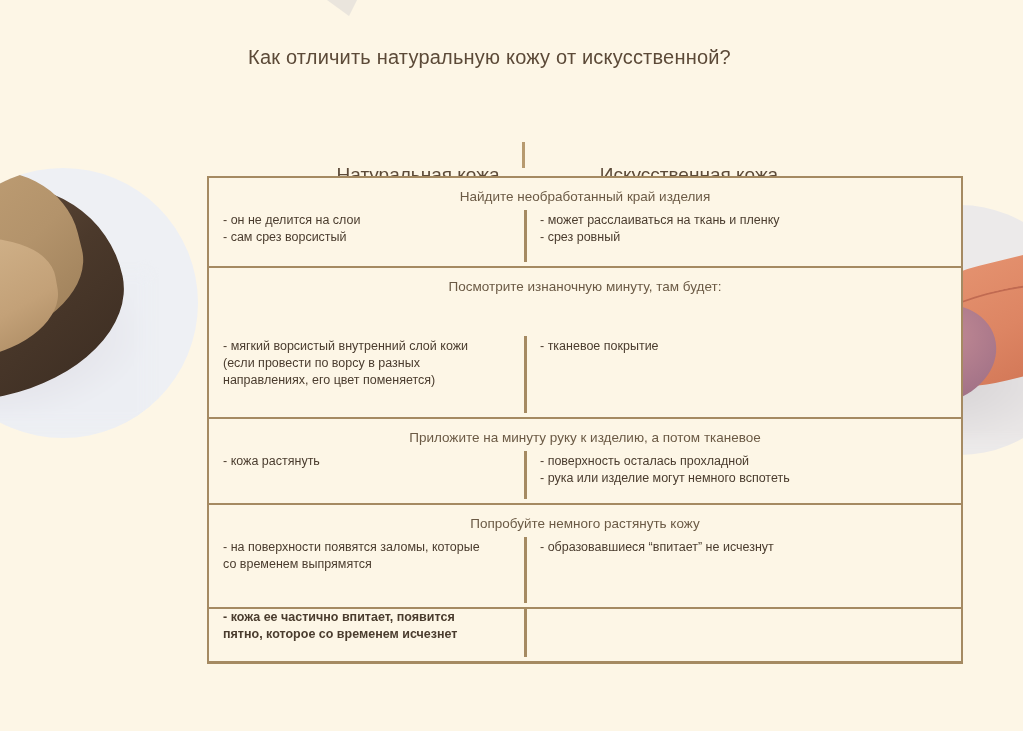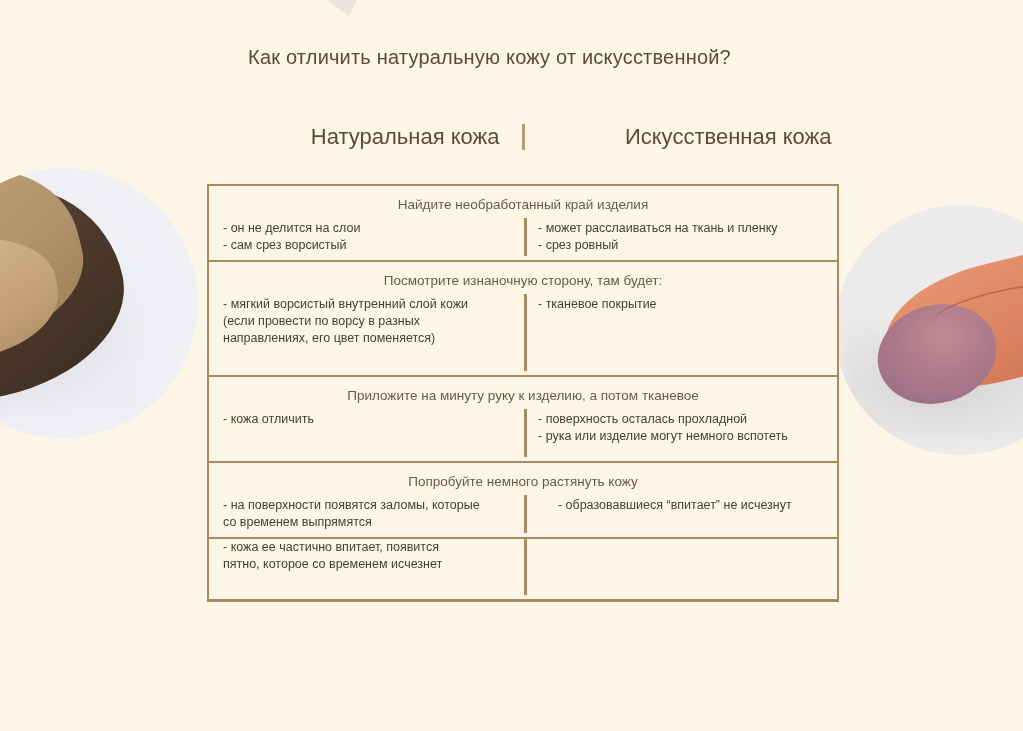--- a/index.html
+++ b/index.html
@@ -131,38 +131,39 @@
   .col-headings {
     position: absolute;
     top: 124px;
     left: 207px;
     width: 632px;
     display: flex;
     align-items: center;
     justify-content: center;
   }
   .col-heading {
-    font-size: 22px;
+    font-size: 19px;
     color: #5c4a38;
     white-space: nowrap;
+    margin-top: 40px;
   }
   .col-heading.left  { width: 285px; text-align: right; padding-right: 22px; }
-  .col-heading.right { width: 285px; text-align: right;  padding-left: 22px; }
+  .col-heading.right { width: 285px; text-align: center;  padding-left: 22px; }
   .heading-divider {
     width: 3px;
     height: 26px;
     background: #b79a6f;
   }
 
   
   .table {
     position: absolute;
     left: 207px;
-    top: 184px;
-    width: 632px;
+    top: 176px;
+    width: 756px;
     border: 2px solid #a58a62;
     border-bottom-width: 3px;
     box-sizing: border-box;
     background: #fdf6e6;
   }
   .row {
     position: relative;
     border-bottom: 2px solid #a58a62;
     box-sizing: border-box;
   }
@@ -196,27 +197,27 @@
   .cell-divider {
     position: absolute;
     left: 315px;
     top: -2px;
     bottom: 4px;
     width: 3px;
     background: #a58a62;
   }
 
   
-  .row-1 .row-body { padding-bottom: 6px; }
-  .row-2 .row-body { padding-bottom: 28px; }
+  .row-1 .row-body { padding-bottom: 20px; }
+  .row-2 .row-body { padding-bottom: 28px; margin-top: 36px; }
   .row-2 .cell.natural p { text-indent: 0; }
   .row-3 .row-body { padding-bottom: 16px; }
-  .row-4 .row-body { padding-bottom: 6px; gap: 40px; }
+  .row-4 .row-body { padding-bottom: 34px; }
   .row-5 .row-title { padding-top: 14px; }
-  .row-5 .row-body { padding-bottom: 26px; }
+  .row-5 .row-body { padding-bottom: 18px; font-weight: bold; }
 </style>
 </head>
 <body>
 
 <div class="corner-triangle"></div>
 
 <div class="photo photo-left">
   <div class="sheet lf-shadow"></div>
   <div class="sheet lf-dark"></div>
   <div class="sheet lf-tan1"></div>
@@ -250,39 +251,39 @@
       </div>
       <div class="cell-divider"></div>
       <div class="cell artificial">
         <p>- может расслаиваться на ткань и пленку
 - срез ровный</p>
       </div>
     </div>
   </div>
 
   <div class="row row-2">
-    <div class="row-title">Посмотрите изнаночную сторону, там будет:</div>
+    <div class="row-title">Посмотрите изнаночную минуту, там будет:</div>
     <div class="row-body">
       <div class="cell natural">
         <p>- мягкий ворсистый внутренний слой кожи
 (если провести по ворсу в разных
  направлениях, его цвет поменяется)</p>
       </div>
       <div class="cell-divider"></div>
       <div class="cell artificial">
         <p>- тканевое покрытие</p>
       </div>
     </div>
   </div>
 
   <div class="row row-3">
     <div class="row-title">Приложите на минуту руку к изделию, а потом тканевое</div>
     <div class="row-body">
       <div class="cell natural">
-        <p>- кожа отличить</p>
+        <p>- кожа растянуть</p>
       </div>
       <div class="cell-divider"></div>
       <div class="cell artificial">
         <p>- поверхность осталась прохладной
 - рука или изделие могут немного вспотеть</p>
       </div>
     </div>
   </div>
 
   <div class="row row-4">

